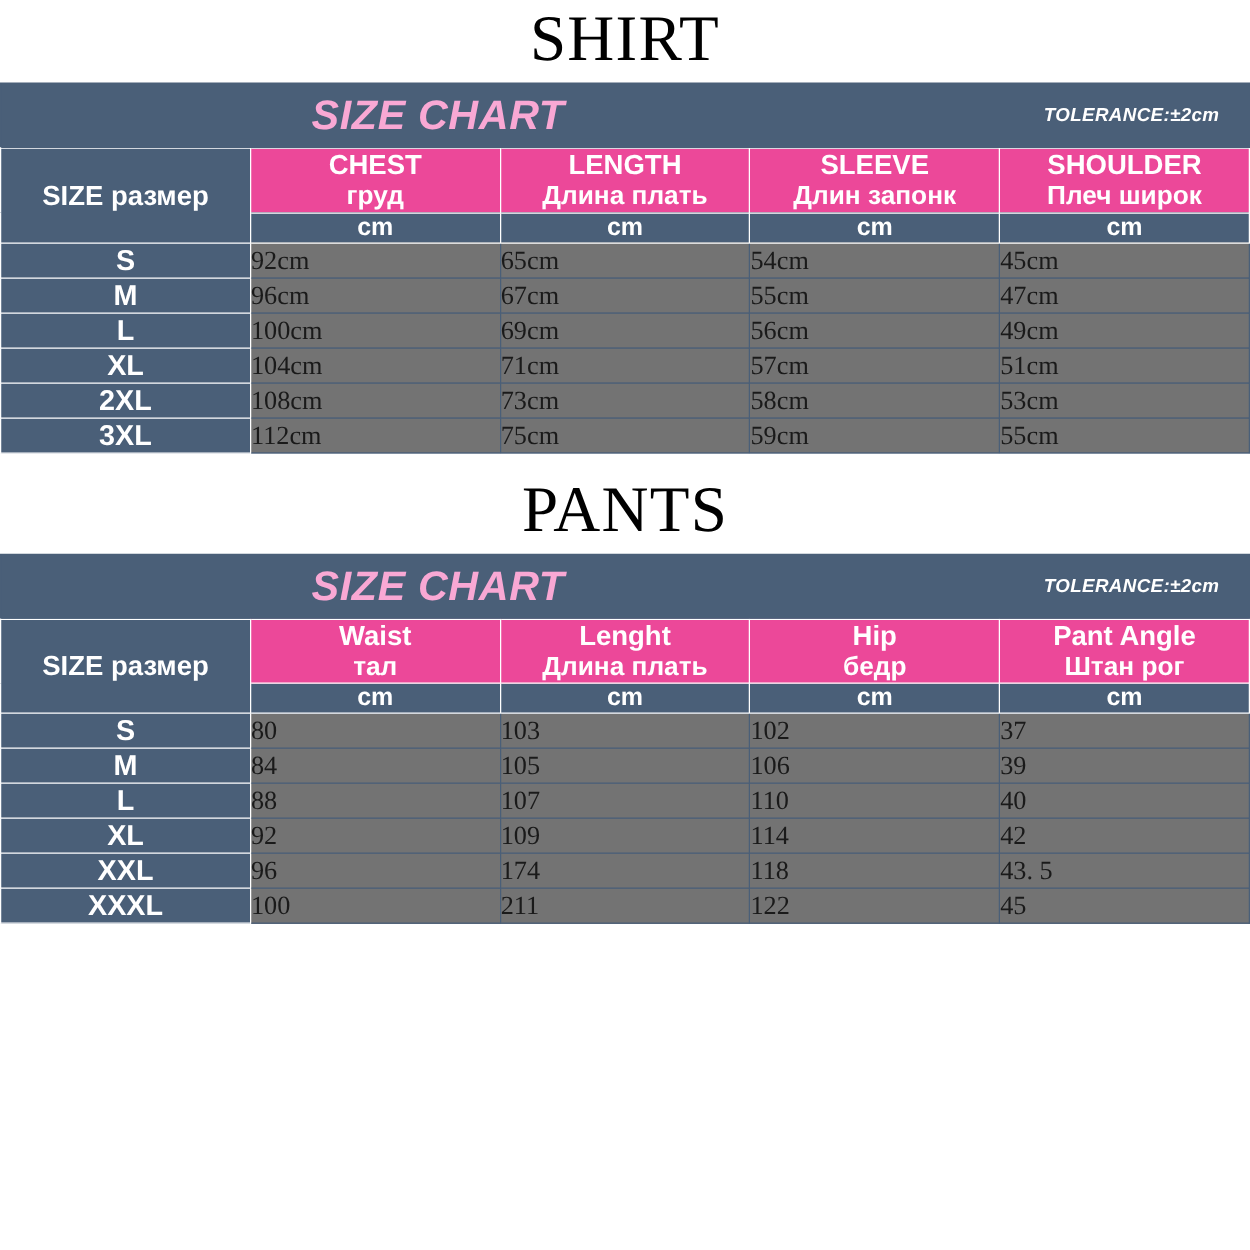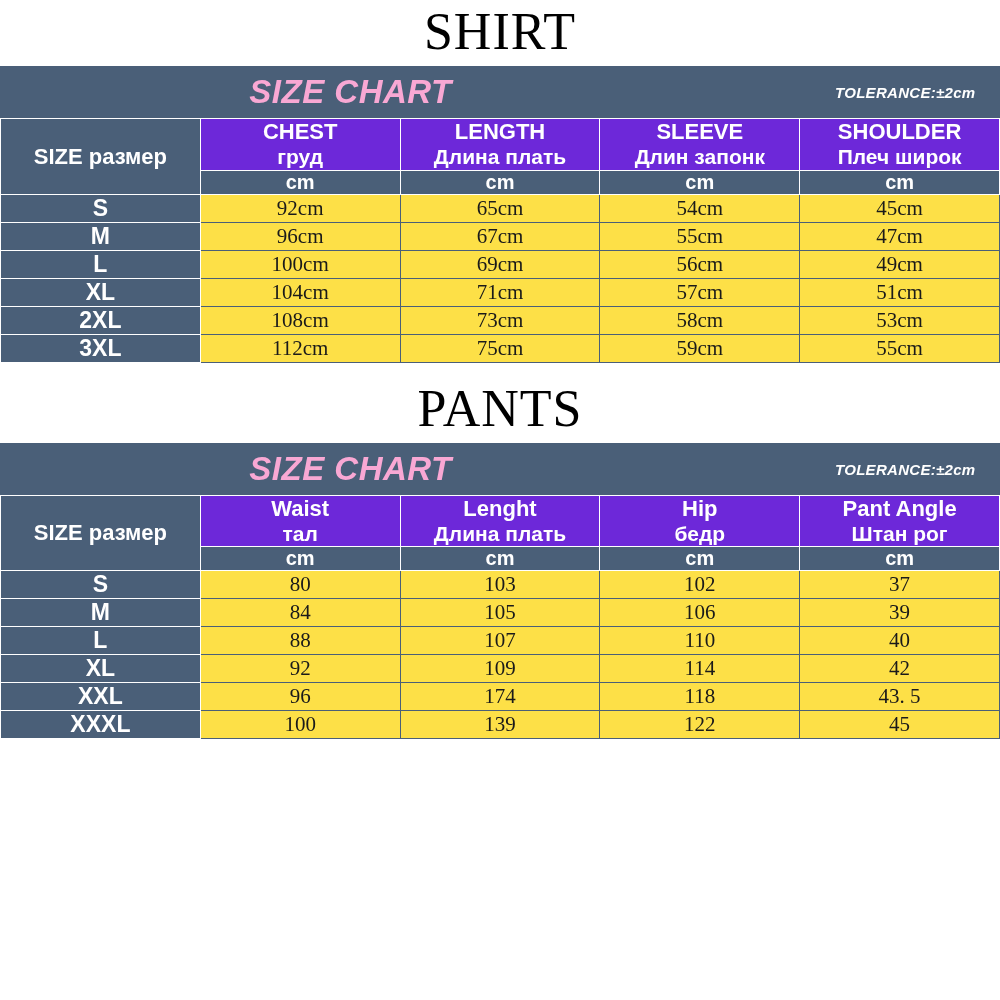--- a/index.html
+++ b/index.html
@@ -73,21 +73,21 @@
     transform: translateY(-50%);
     color: #ffffff;
     font-size: 15px;
     font-weight: bold;
     font-style: italic;
     letter-spacing: 0.3px;
   }
 
   
   .hcell {
-    background: #6d28d9;
+    background: #ec4899;
     color: #ffffff;
     text-align: center;
     font-weight: bold;
     font-size: 22px;
     padding: 6px 4px;
     line-height: 1.18;
   }
   .hcell .l1 { display: block; font-size: 22px; }
   .hcell .l2 { display: block; font-size: 21px; }
   .size-head {
@@ -110,23 +110,22 @@
   
   .size-cell {
     background: #4a5f78;
     color: #ffffff;
     text-align: center;
     font-weight: bold;
     font-size: 23px;
     padding: 5px 0;
   }
   .val-cell {
-    background: #fde047;
+    background: #737373;
     color: #1a1a1a;
-    text-align: center;
     font-family: "Liberation Serif", serif;
     font-size: 21px;
     padding: 6px 0;
     border-color: #4a5f78 !important;
   }
 
   .spacer { height: 14px; background: #ffffff; }
 </style>
 </head>
 <body>
@@ -293,20 +292,20 @@
     <tr>
       <td class="size-cell">XXL</td>
       <td class="val-cell">96</td>
       <td class="val-cell">174</td>
       <td class="val-cell">118</td>
       <td class="val-cell">43. 5</td>
     </tr>
     <tr>
       <td class="size-cell">XXXL</td>
       <td class="val-cell">100</td>
-      <td class="val-cell">139</td>
+      <td class="val-cell">211</td>
       <td class="val-cell">122</td>
       <td class="val-cell">45</td>
     </tr>
   </tbody>
     </table>
 
 </div>
 
 </body></html>

